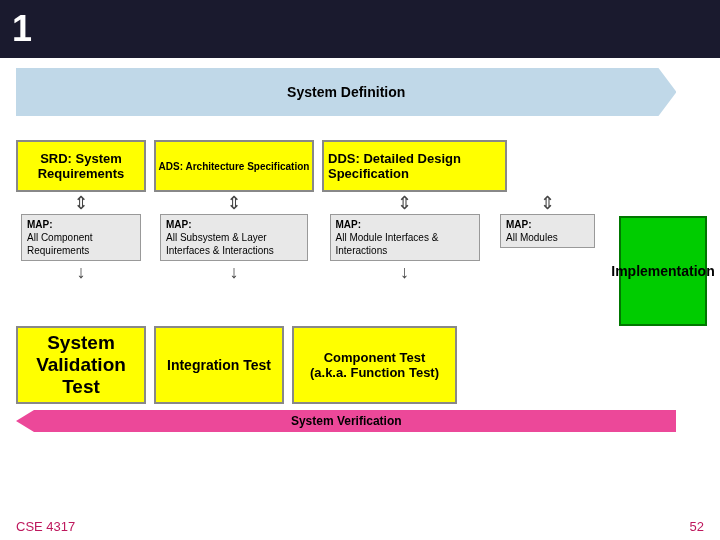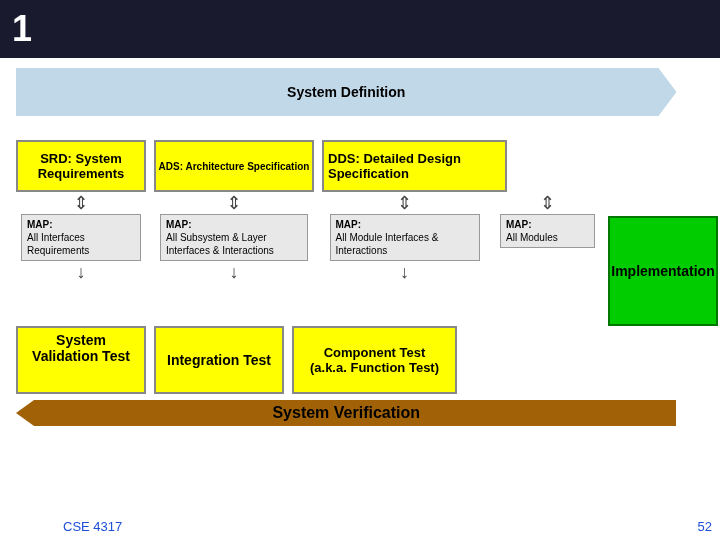--- a/index.html
+++ b/index.html
@@ -108,21 +108,21 @@
     .box-svt {
       background: #ffff00;
       border: 2px solid #888;
       flex: 0 0 130px;
       min-height: 68px;
       display: flex;
       align-items: flex-start;
       justify-content: center;
       text-align: center;
       font-weight: bold;
-      font-size: 14px;
+      font-size: 19px;
       padding: 4px;
     }
     .box-it {
       background: #ffff00;
       border: 2px solid #888;
       flex: 0 0 130px;
       min-height: 68px;
       display: flex;
       align-items: center;
       justify-content: center;
@@ -167,42 +167,41 @@
       justify-content: center;
       text-align: center;
       font-weight: bold;
       font-size: 14px;
       padding: 4px;
       color: #000;
     }
 
     
     .sys-ver-banner {
-      background: #a16207;
-      text-align: center;
-      font-weight: bold;
-      font-size: 16px;
+      background: #ec4899;
+      text-align: center;
+      font-weight: bold;
+      font-size: 12px;
       color: #000;
       padding: 4px 30px;
       position: relative;
       width: 96%;
       clip-path: polygon(18px 0, 100% 0, 100% 100%, 18px 100%, 0 50%);
     }
 
     
     .footer {
       position: absolute;
       bottom: 6px;
       left: 16px;
-      right: 8px;
+      right: 16px;
       display: flex;
       justify-content: space-between;
       font-size: 13px;
-      color: #1d4ed8;
-      margin-left: 47px;
+      color: #be185d;
     }
 
     
     .layout {
       display: flex;
       flex-direction: column;
       gap: 0;
     }
 
     .row {
@@ -252,21 +251,21 @@
       </div>
       <div class="spacer"></div>
     </div>
 
     <div class="row" style="align-items:flex-start; gap:8px; margin-top:2px;">
 
       <div class="col" style="flex:0 0 130px;">
         <div class="arrow-sym">⇕</div>
         <div class="map-box" style="width:120px;">
           <strong>MAP:</strong><br>
-          <span>All Interfaces Requirements</span>
+          <span>All Component Requirements</span>
         </div>
         <div class="arrow-sym">↓</div>
       </div>
 
       <div class="col" style="flex:0 0 160px;">
         <div class="arrow-sym">⇕</div>
         <div class="map-box" style="width:148px;">
           <strong>MAP:</strong><br>
           <span>All Subsystem &amp; Layer Interfaces &amp; Interactions</span>
         </div>
@@ -285,21 +284,21 @@
       <div class="col" style="flex:0 0 105px;">
         <div class="arrow-sym">⇕</div>
         <div class="map-box" style="width:95px;">
           <strong>MAP:</strong><br>
           <span>All Modules</span>
         </div>
         <div style="height:20px;"></div>
       </div>
 
       <div class="col" style="flex:0 0 110px; justify-content:flex-end;">
-        <div class="box-impl" style="min-height:90px; width:110px; margin-top:22px;">
+        <div class="box-impl" style="min-height:90px; width:88px; margin-top:22px;">
           <span>Implementation</span>
         </div>
       </div>
 
     </div>
 
     <div class="row" style="align-items:stretch; gap:8px; margin-top:0;">
       <div class="box-svt">
         <span>System Validation Test</span>
       </div>

